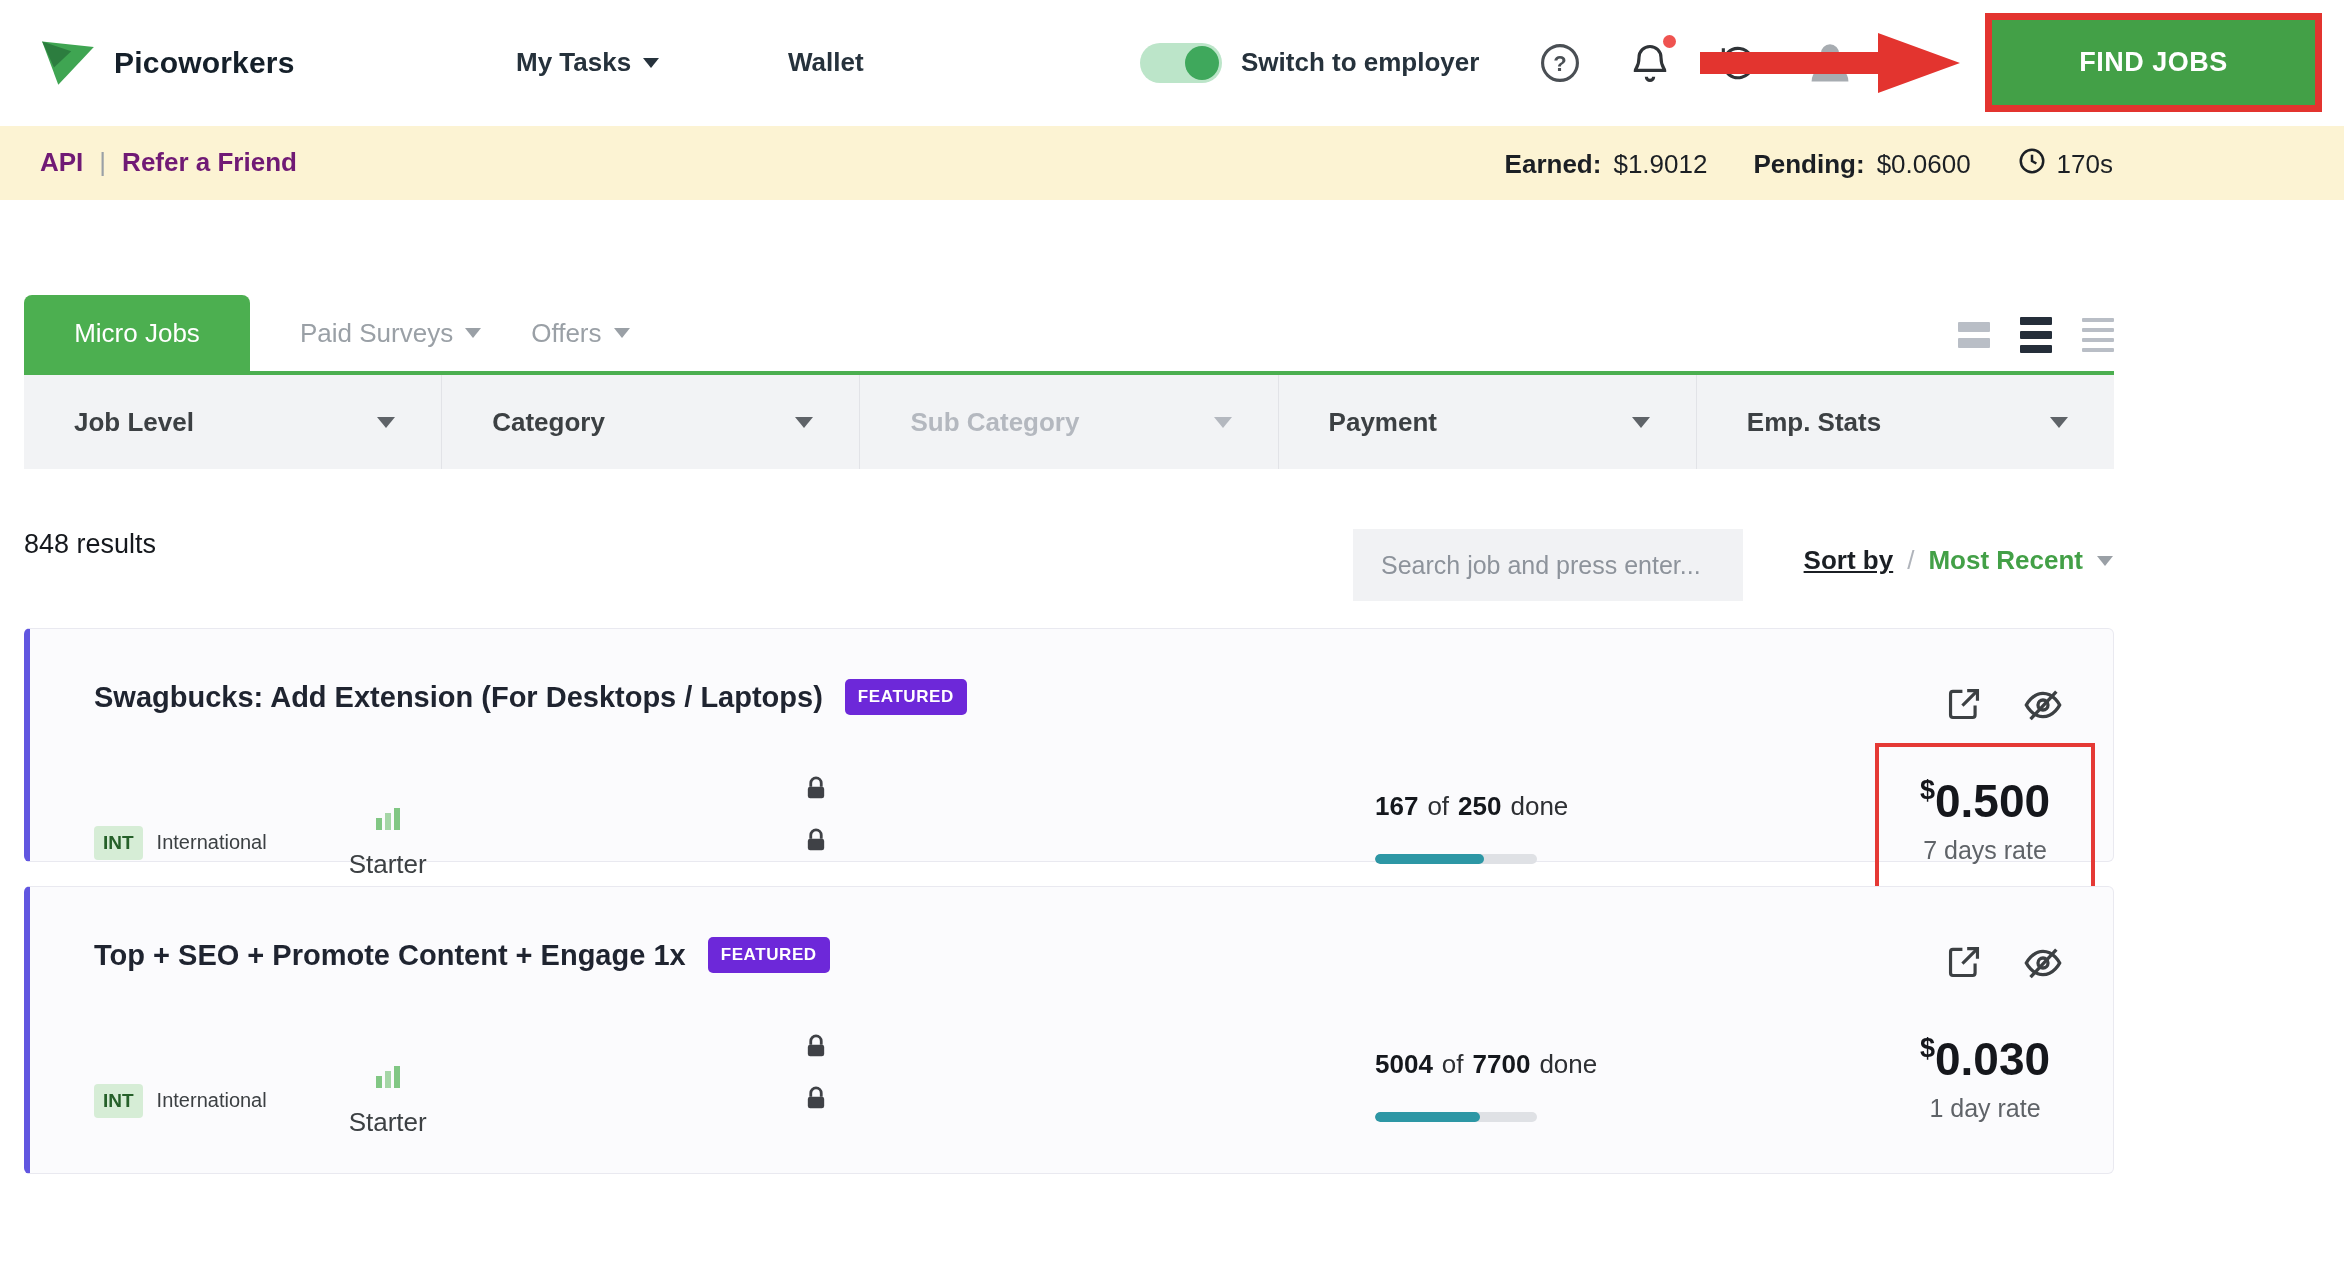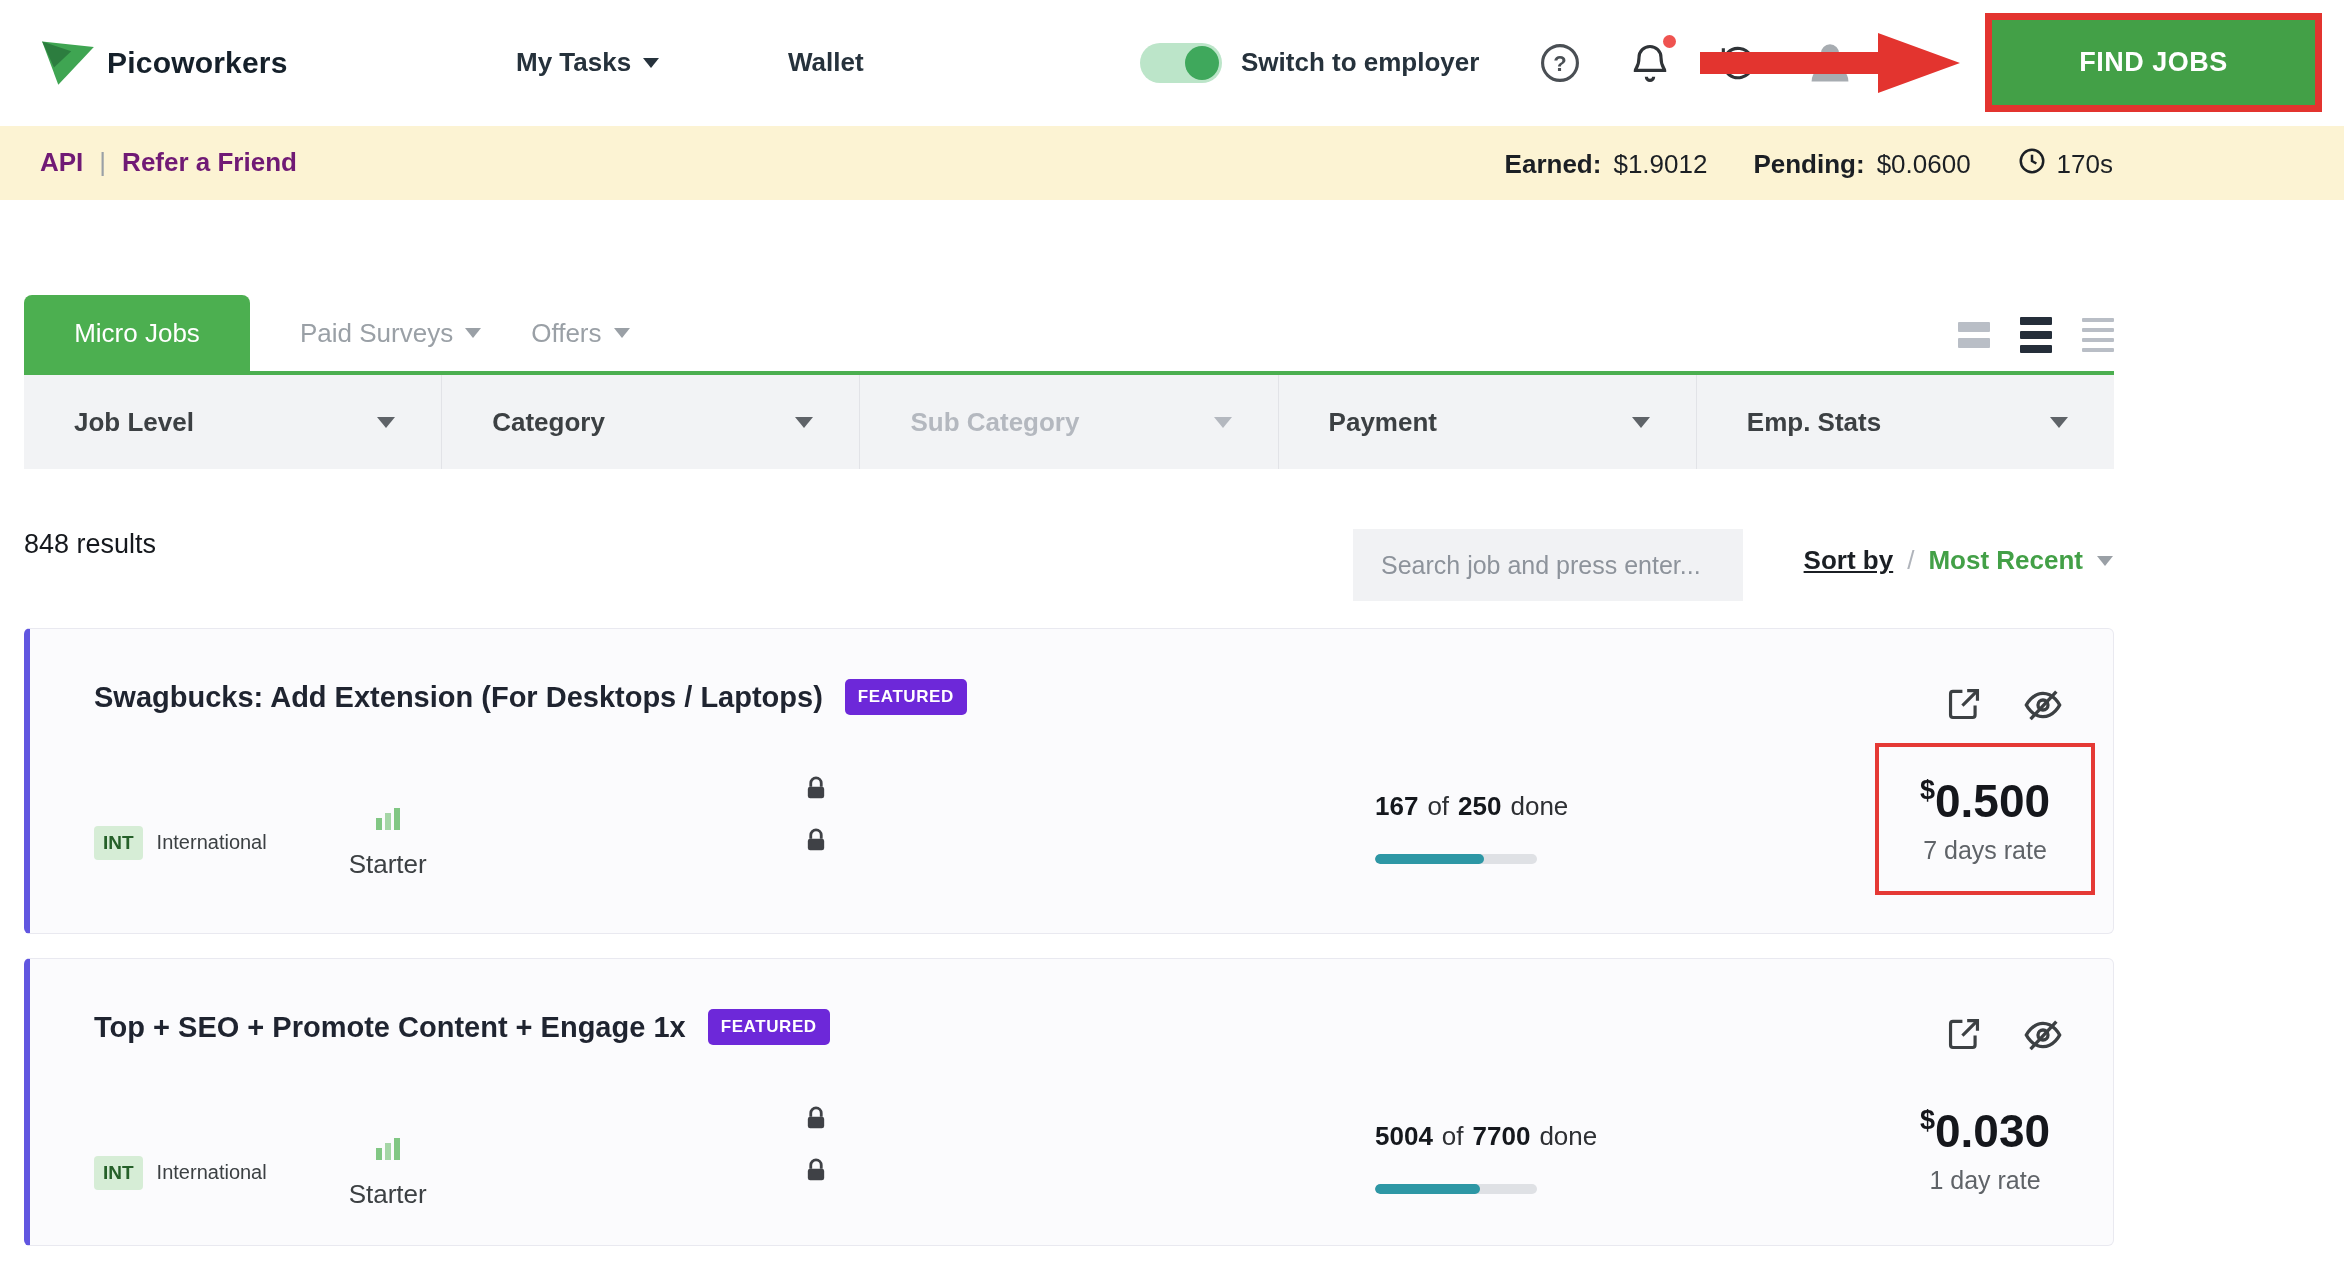--- a/index.html
+++ b/index.html
@@ -7,21 +7,21 @@
   body {
     font-family: "Liberation Sans", sans-serif;
     background: #ffffff;
     color: #202124;
     overflow: hidden;
     position: relative;
   }
 
   
   .navbar { position:relative; height:126px; background:#fff; }
-  .brand { position:absolute; left:40px; top:33px; display:flex; align-items:center; gap:11px; }
+  .brand { position:absolute; left:40px; top:33px; display:flex; align-items:center; gap:18px; }
   .brand-text { font-size:30px; font-weight:bold; color:#15202a; letter-spacing:0.2px; }
   .nav-link { position:absolute; top:47px; font-size:26px; font-weight:600; color:#26323c; cursor:pointer; display:flex; align-items:center; }
   .nav-mytasks { left:516px; }
   .nav-wallet { left:788px; }
   .caret { display:inline-block; width:0; height:0; border-left:9px solid transparent; border-right:9px solid transparent; border-top:11px solid; }
   .caret-sm { border-left-width:8px; border-right-width:8px; border-top-width:10px; }
   .nav-mytasks .caret { margin-left:12px; color:#26323c; }
 
   .toggle { position:absolute; left:1140px; top:43px; width:82px; height:40px; border-radius:20px; background:#bce5c9; cursor:pointer; }
   .toggle-knob { position:absolute; right:3px; top:3px; width:34px; height:34px; border-radius:50%; background:#3fa85c; }
@@ -82,21 +82,21 @@
     border-radius:0; padding:0 28px; font-family:"Liberation Sans",sans-serif; font-size:25px; color:#b91c1c; }
   .search-input::placeholder { color:#8d939b; }
   .sort-group { position:absolute; right:231px; top:76px; display:flex; align-items:center; gap:14px; font-size:26px; }
   .sort-label { font-weight:bold; color:#1b1f24;text-decoration:underline; }
   .sort-sep { color:#b0b4bb; }
   .sort-value { font-weight:bold; color:#43a047; cursor:pointer; }
   .sort-group .caret { color:#9aa0a6; }
 
   
   .cards { margin-left:24px; width:2090px; }
-  .job-card { position:relative; height:306px; background:#fbfbfd; border:1px solid #e9e9f0; border-left:6px solid #6156e0;
+  .job-card { position:relative; height:234px; background:#fbfbfd; border:1px solid #e9e9f0; border-left:6px solid #6156e0;
     border-radius:6px; margin-bottom:24px; }
   .cards .job-card:nth-child(2) { height:288px; }
   .job-title-row { position:absolute; left:64px; top:50px; display:flex; align-items:center; gap:22px; }
   .job-title { font-size:29px; font-weight:bold; color:#1f2430; cursor:pointer; }
   .featured-badge { background:#6d28d9; color:#fff; font-size:17px; font-weight:bold; letter-spacing:0.6px;
     padding:8px 13px; border-radius:5px; }
   .job-actions { position:absolute; right:50px; top:56px; display:flex; gap:40px; }
   .job-actions .act { cursor:pointer; }
   .job-meta { position:absolute; left:64px; top:176px; display:flex; align-items:center; }
   .region-badge { background:#d6edd6; color:#256029; font-size:19px; font-weight:bold; padding:6px 9px; border-radius:4px; }

